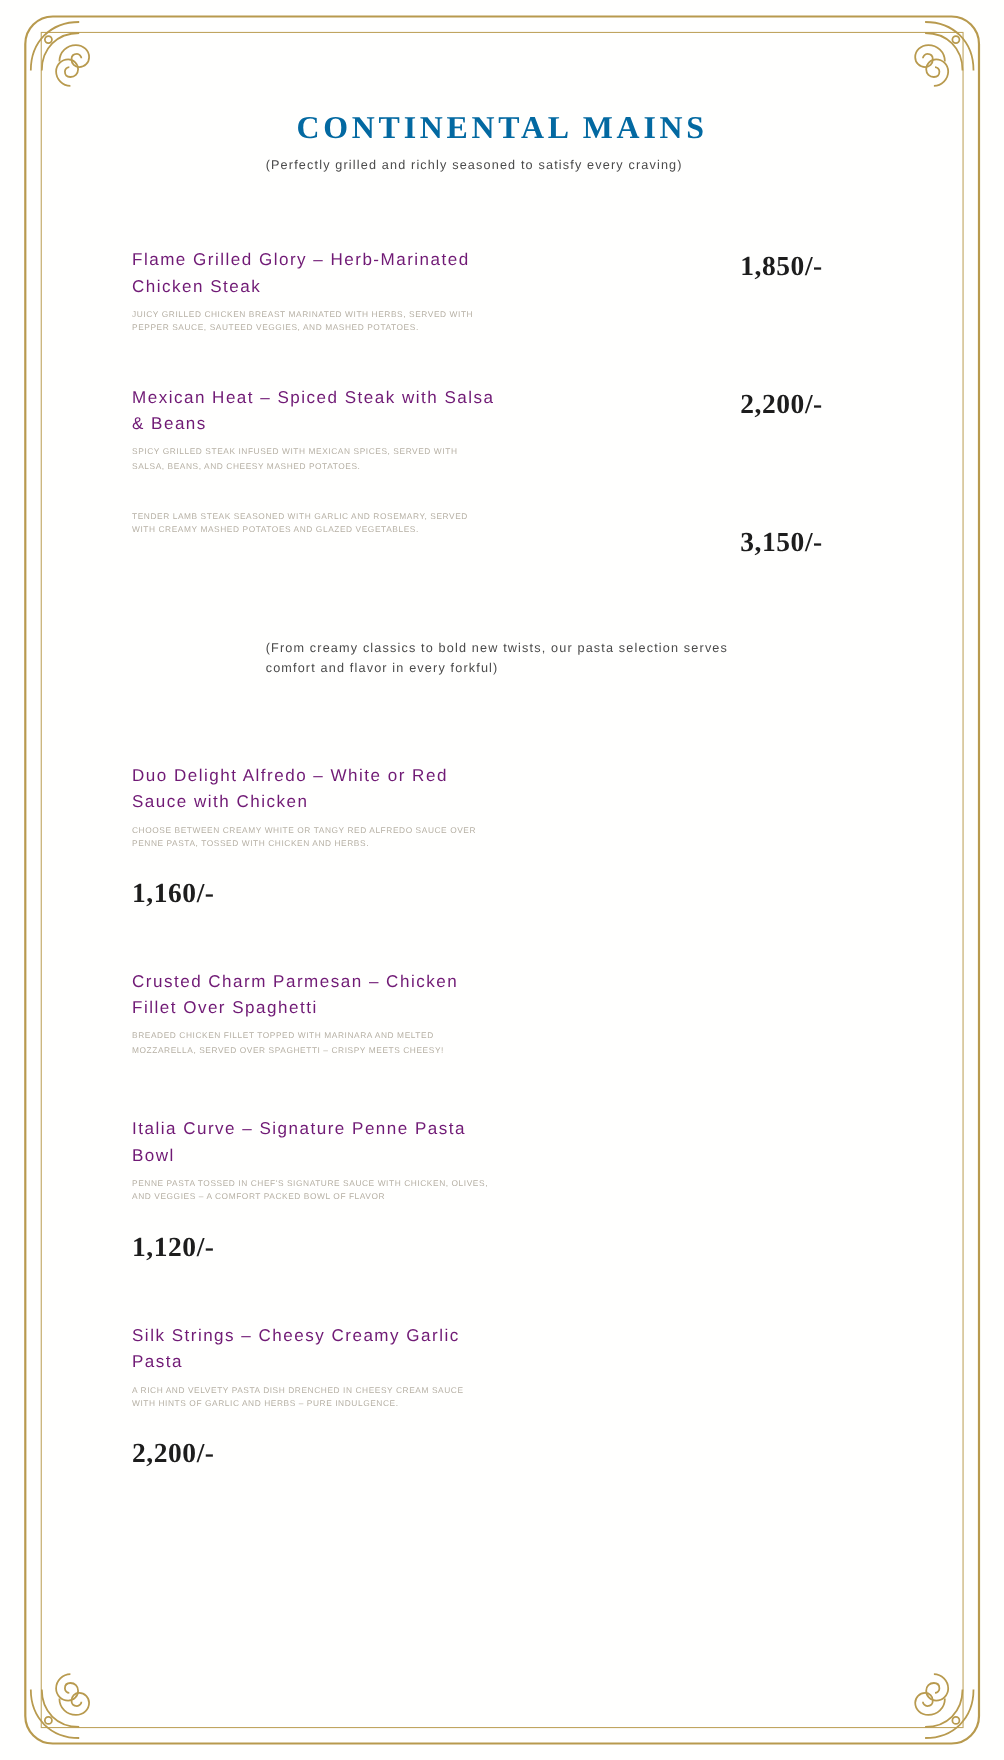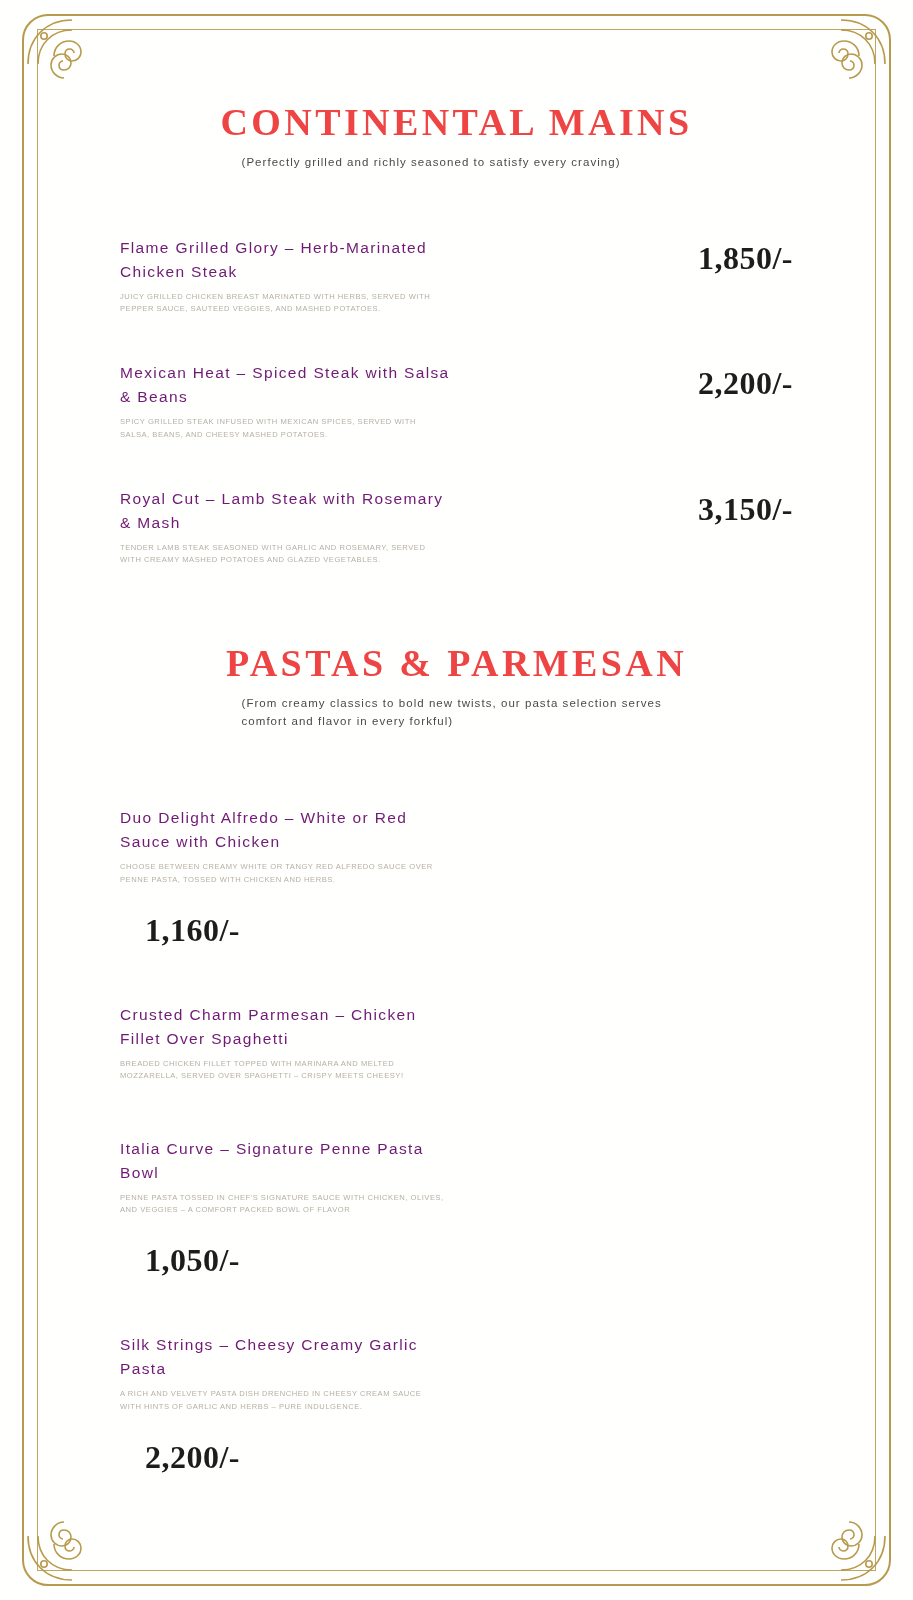--- a/index.html
+++ b/index.html
@@ -67,24 +67,24 @@
     box-sizing: border-box;
     padding: 100px 120px 60px 120px;
   }
 
   .section { margin: 0 0 0 0; }
   .section + .section { margin-top: 74px; }
 
   .section-title {
     text-align: center;
     font-family: "Liberation Serif", serif;
-    font-size: 38px;
+    font-size: 29px;
     font-weight: bold;
     letter-spacing: 3.4px;
-    color: #ef4444;
+    color: #0369a1;
     margin: 0 0 10px 0;
     text-transform: uppercase;
   }
   .section-sub {
     text-align: left;
     font-size: 11.5px;
     letter-spacing: 1.05px;
     color: #4a4a4a;
     line-height: 1.55;
     margin: 0 auto;
@@ -116,23 +116,22 @@
     letter-spacing: 0.52px;
     line-height: 1.62;
     color: #b6b0a4;
     text-transform: uppercase;
     margin: 0;
     max-width: 325px;
   }
 
   .item-price {
     min-width: 120px;
-    text-align: right;
     font-family: "Liberation Serif", serif;
-    font-size: 32px;
+    font-size: 25px;
     font-weight: bold;
     color: #1d1d1d;
     letter-spacing: 0.5px;
     padding-top: 16px;
     white-space: nowrap;
   }
 
   
   .section-pastas .items { margin-top: 64px; }
   .section-pastas .item { margin-bottom: 42px; flex-direction: column; }
@@ -203,31 +202,29 @@
           <div class="item-left">
             <p class="item-name">Mexican Heat – Spiced Steak with Salsa &amp; Beans</p>
             <p class="item-desc">SPICY GRILLED STEAK INFUSED WITH MEXICAN SPICES, SERVED WITH SALSA, BEANS, AND CHEESY MASHED POTATOES.</p>
           </div>
           <div class="item-price">2,200/-</div>
         </div>
 
 
         <div class="item">
           <div class="item-left">
-            <p class="item-name">Royal Cut – Lamb Steak with Rosemary &amp; Mash</p>
             <p class="item-desc">TENDER LAMB STEAK SEASONED WITH GARLIC AND ROSEMARY, SERVED WITH CREAMY MASHED POTATOES AND GLAZED VEGETABLES.</p>
           </div>
           <div class="item-price">3,150/-</div>
         </div>
 
       </div>
     </section>
 
     <section class="section section-pastas">
-      <h1 class="section-title">PASTAS &amp; PARMESAN</h1>
       <p class="section-sub">(From creamy classics to bold new twists, our pasta selection serves comfort and flavor in every forkful)</p>
 
       <div class="items">
 
         <div class="item">
           <div class="item-left">
             <p class="item-name">Duo Delight Alfredo – White or Red Sauce with Chicken</p>
             <p class="item-desc">CHOOSE BETWEEN CREAMY WHITE OR TANGY RED ALFREDO SAUCE OVER PENNE PASTA, TOSSED WITH CHICKEN AND HERBS.</p>
           </div>
           <div class="item-price">1,160/-</div>
@@ -238,21 +235,21 @@
             <p class="item-name">Crusted Charm Parmesan – Chicken Fillet Over Spaghetti</p>
             <p class="item-desc">BREADED CHICKEN FILLET TOPPED WITH MARINARA AND MELTED MOZZARELLA, SERVED OVER SPAGHETTI – CRISPY MEETS CHEESY!</p>
           </div>
         </div>
 
         <div class="item">
           <div class="item-left">
             <p class="item-name">Italia Curve – Signature Penne Pasta Bowl</p>
             <p class="item-desc">PENNE PASTA TOSSED IN CHEF'S SIGNATURE SAUCE WITH CHICKEN, OLIVES, AND VEGGIES – A COMFORT PACKED BOWL OF FLAVOR</p>
           </div>
-          <div class="item-price">1,050/-</div>
+          <div class="item-price">1,120/-</div>
         </div>
 
         <div class="item">
           <div class="item-left">
             <p class="item-name">Silk Strings – Cheesy Creamy Garlic Pasta</p>
             <p class="item-desc">A RICH AND VELVETY PASTA DISH DRENCHED IN CHEESY CREAM SAUCE WITH HINTS OF GARLIC AND HERBS – PURE INDULGENCE.</p>
           </div>
           <div class="item-price">2,200/-</div>
         </div>
 

